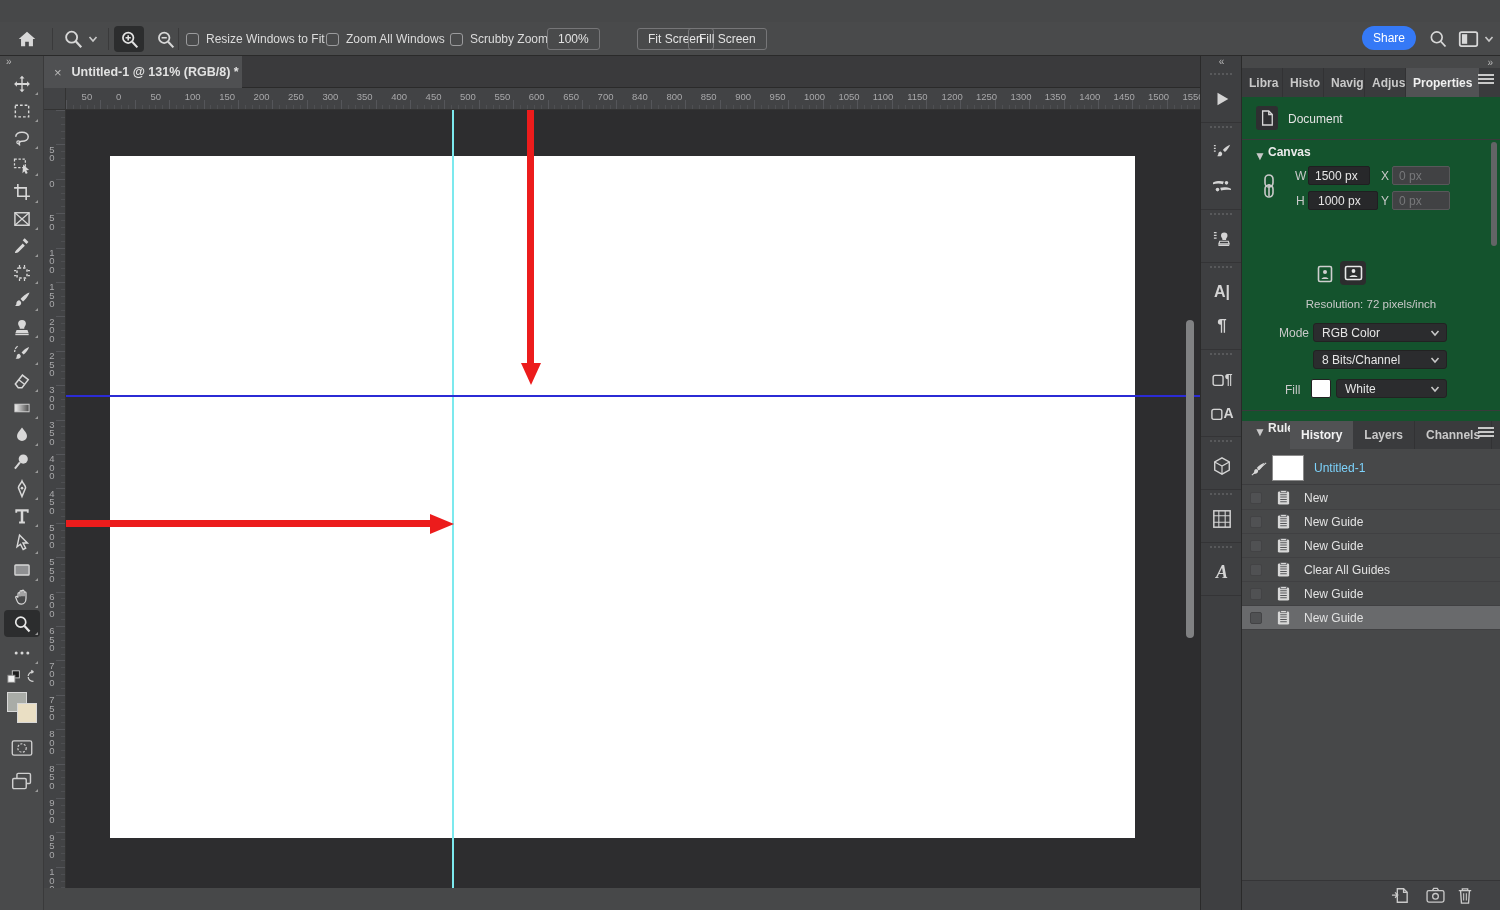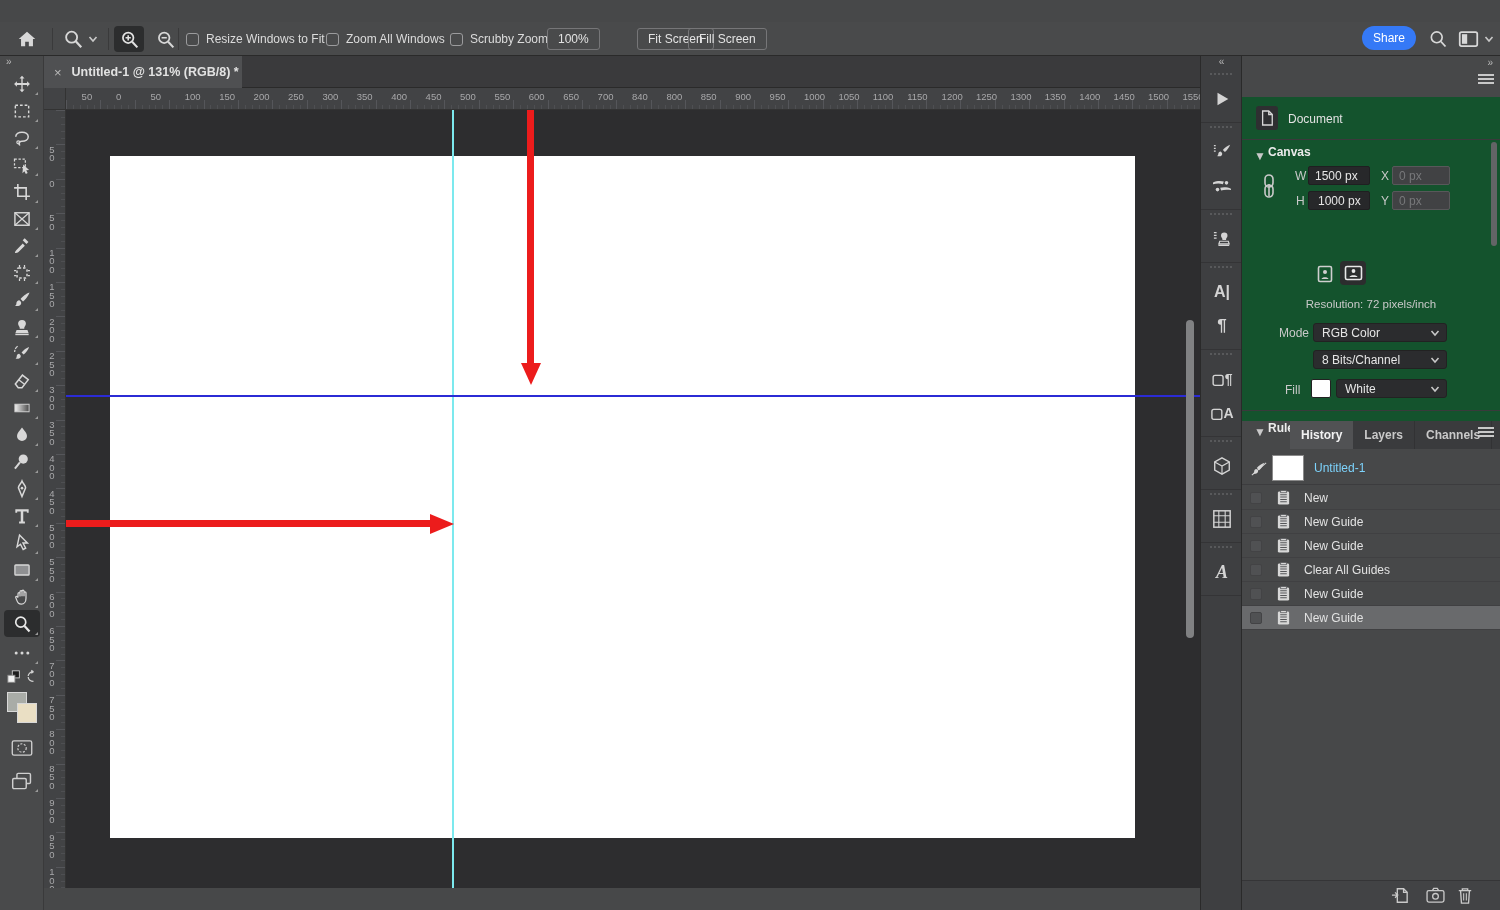--- a/index.html
+++ b/index.html
@@ -541,20 +541,27 @@
           <div class="strip-grip"></div>
           <div class="strip-icon">
             <span class="txt" style="font-family:'Liberation Serif', serif; font-style:italic; font-size:18px; font-weight:bold;">A</span>
           </div>
         </div>
       </div>
   </div>
 
   <div id="rightpanel">
     <div class="panel-collapse">»</div>
+    <div id="props-tabs">
+        <div class="ptab">Libra</div>
+        <div class="ptab">Histo</div>
+        <div class="ptab">Navig</div>
+        <div class="ptab">Adjus</div>
+        <div class="ptab active">Properties</div>
+      </div>
     <div class="panel-menu">
         <div class="hamb"></div>
       </div>
 
     <div id="props-body">
       <div class="doc-icon-box">
         <svg class="icon" width="14" height="16" viewBox="0 0 16 18">
             <path d="M3 1h7l4 4v12H3z" fill="none" stroke="#d8d8d8" stroke-width="1.5"></path>
             <path d="M10 1v4h4" fill="none" stroke="#d8d8d8" stroke-width="1.5"></path>
           </svg>
@@ -569,21 +576,21 @@
           <path d="M7 2a4 4 0 014 4v4a4 4 0 01-8 0V6a4 4 0 014-4zM7 24a4 4 0 004-4v-4a4 4 0 00-8 0v4a4 4 0 004 4z" fill="none" stroke="#c9c9c9" stroke-width="1.6"></path>
           <path d="M7 11v12" stroke="#c9c9c9" stroke-width="1.6"></path>
         </svg>
 
       <span class="plabel" style="left:53px; top:72px;">W</span>
       <div class="field" style="left:66px; top:69px; width:62px;">1500 px</div>
       <span class="plabel" style="left:139px; top:72px;">X</span>
       <div class="field disabled" style="left:150px; top:69px; width:58px;">0 px</div>
 
       <span class="plabel" style="left:54px; top:97px;">H</span>
-      <div class="field" style="left:66px; top:94px; width:62px;padding-left:9px;">1000 px</div>
+      <div class="field" style="left:66px; top:94px; width:70px;padding-left:9px;">1000 px</div>
       <span class="plabel" style="left:139px; top:97px;">Y</span>
       <div class="field disabled" style="left:150px; top:94px; width:58px;">0 px</div>
 
       <div style="position:absolute; left:72px; top:166px; width:22px; height:22px; display:flex; align-items:center; justify-content:center;">
         <svg class="icon" width="16" height="18" viewBox="0 0 16 18">
             <rect x="1.5" y="1.5" width="13" height="15" rx="1.5" fill="none" stroke="#cfcfcf" stroke-width="1.6"></rect>
             <circle cx="8" cy="7" r="2" fill="#cfcfcf"></circle>
             <path d="M4.5 14c.5-2.5 6.5-2.5 7 0z" fill="#cfcfcf"></path>
           </svg>
       </div>

